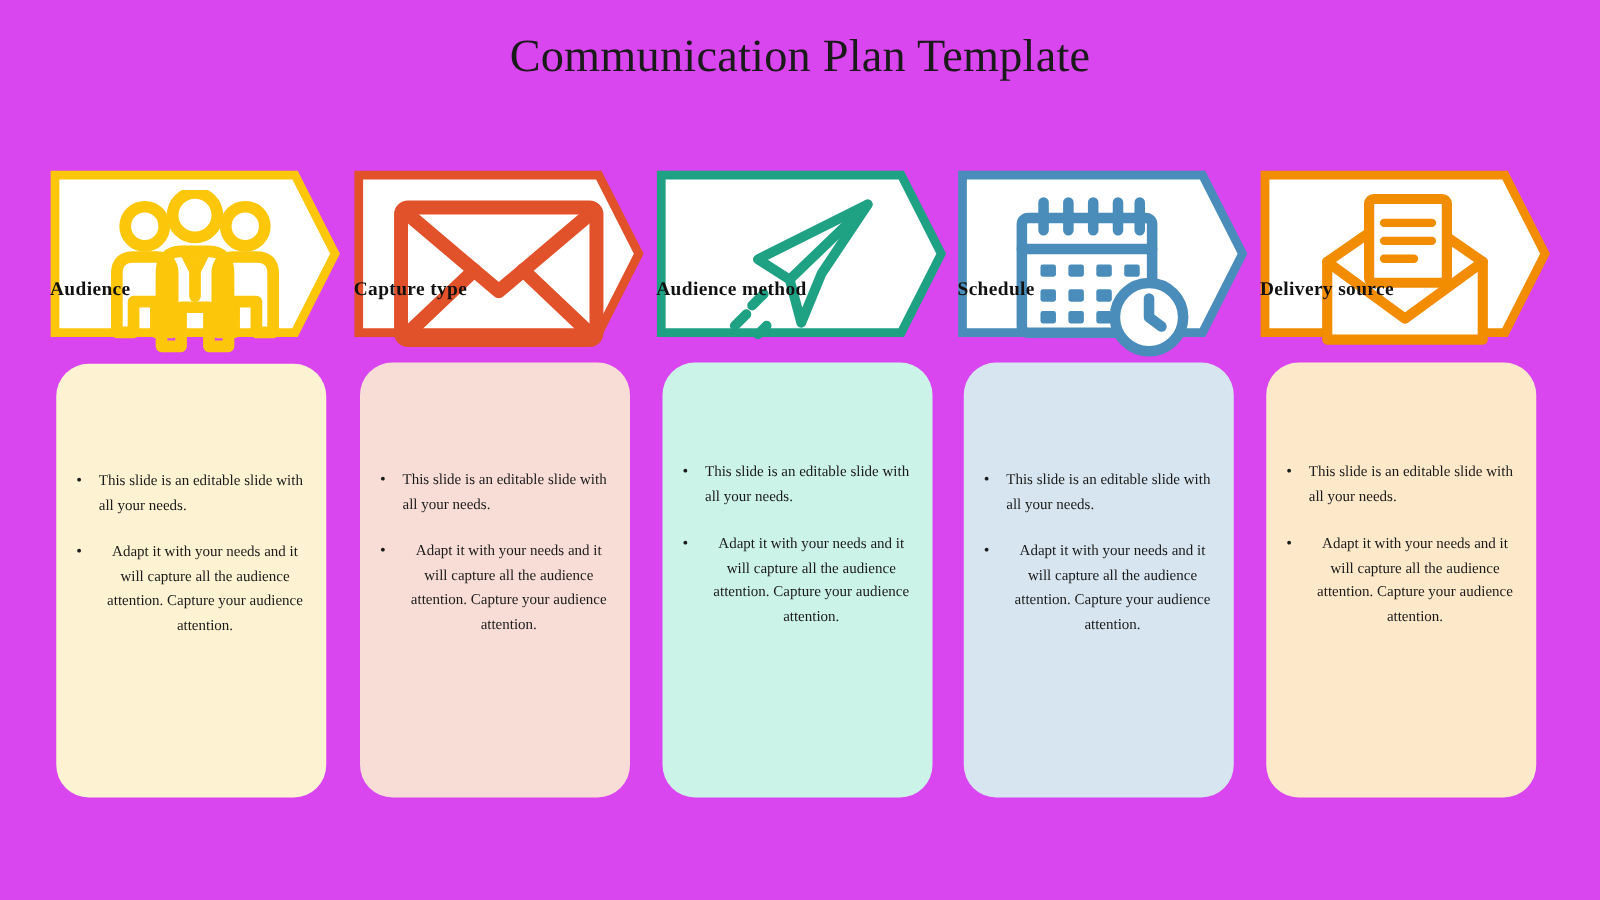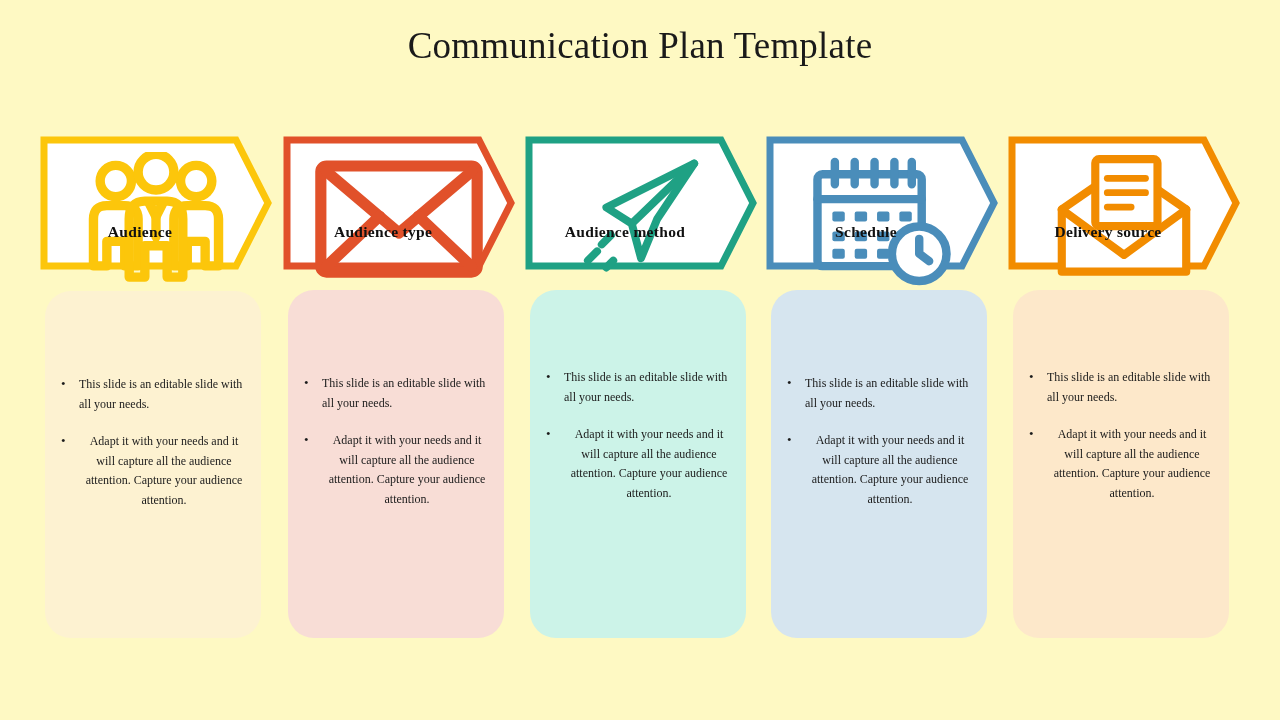--- a/index.html
+++ b/index.html
@@ -13,21 +13,21 @@
     overflow: hidden;
     font-family: "Liberation Serif", "DejaVu Serif", serif;
     position: relative;
   }
 
   #slide {
     position: absolute;
     left: 0; top: 0;
     width: 1280px;
     height: 720px;
-    background: #fef9c3;
+    background: #d946ef;
   }
 
   
   #slide-title {
     position: absolute;
     left: 0;
     top: 22px;
     width: 1280px;
     text-align: center;
     font-family: "Liberation Serif", "DejaVu Serif", serif;
@@ -78,21 +78,21 @@
     align-items: center;
     justify-content: center;
   }
   .chev-icon svg { display: block; }
 
   .chev-label {
     position: absolute;
     left: 0;
     top: 86px;
     width: 200px;
-    text-align: center;
+    text-align: left;
     font-family: "Liberation Serif", "DejaVu Serif", serif;
     font-size: 15.5px;
     font-weight: 700;
     color: #111111;
     letter-spacing: 0.3px;
     line-height: 20px;
     white-space: nowrap;
   }
 
   
@@ -192,21 +192,21 @@
         <svg width="62" height="48" viewBox="0 0 62 48">
           <g fill="none" stroke="#E1512A" stroke-width="4" stroke-linejoin="round" stroke-linecap="round">
             <rect x="3" y="5" width="56" height="38" rx="2"></rect>
             <path d="M5 7 L31 29 L57 7"></path>
             <path d="M5 41 L24 23"></path>
             <path d="M57 41 L38 23"></path>
           </g>
         </svg>
       </div>
 
-      <div class="chev-label">Audience type</div>
+      <div class="chev-label">Capture type</div>
     </div>
 
     <div class="card card-1" style="background:#F8DDD6;">
       <div class="card-body">
         <ul class="bullets">
           <li>This slide is an editable slide with all your needs.</li>
           <li>Adapt it with your needs and it will capture all the audience attention. Capture your audience attention.</li>
         </ul>
       </div>
     </div>

